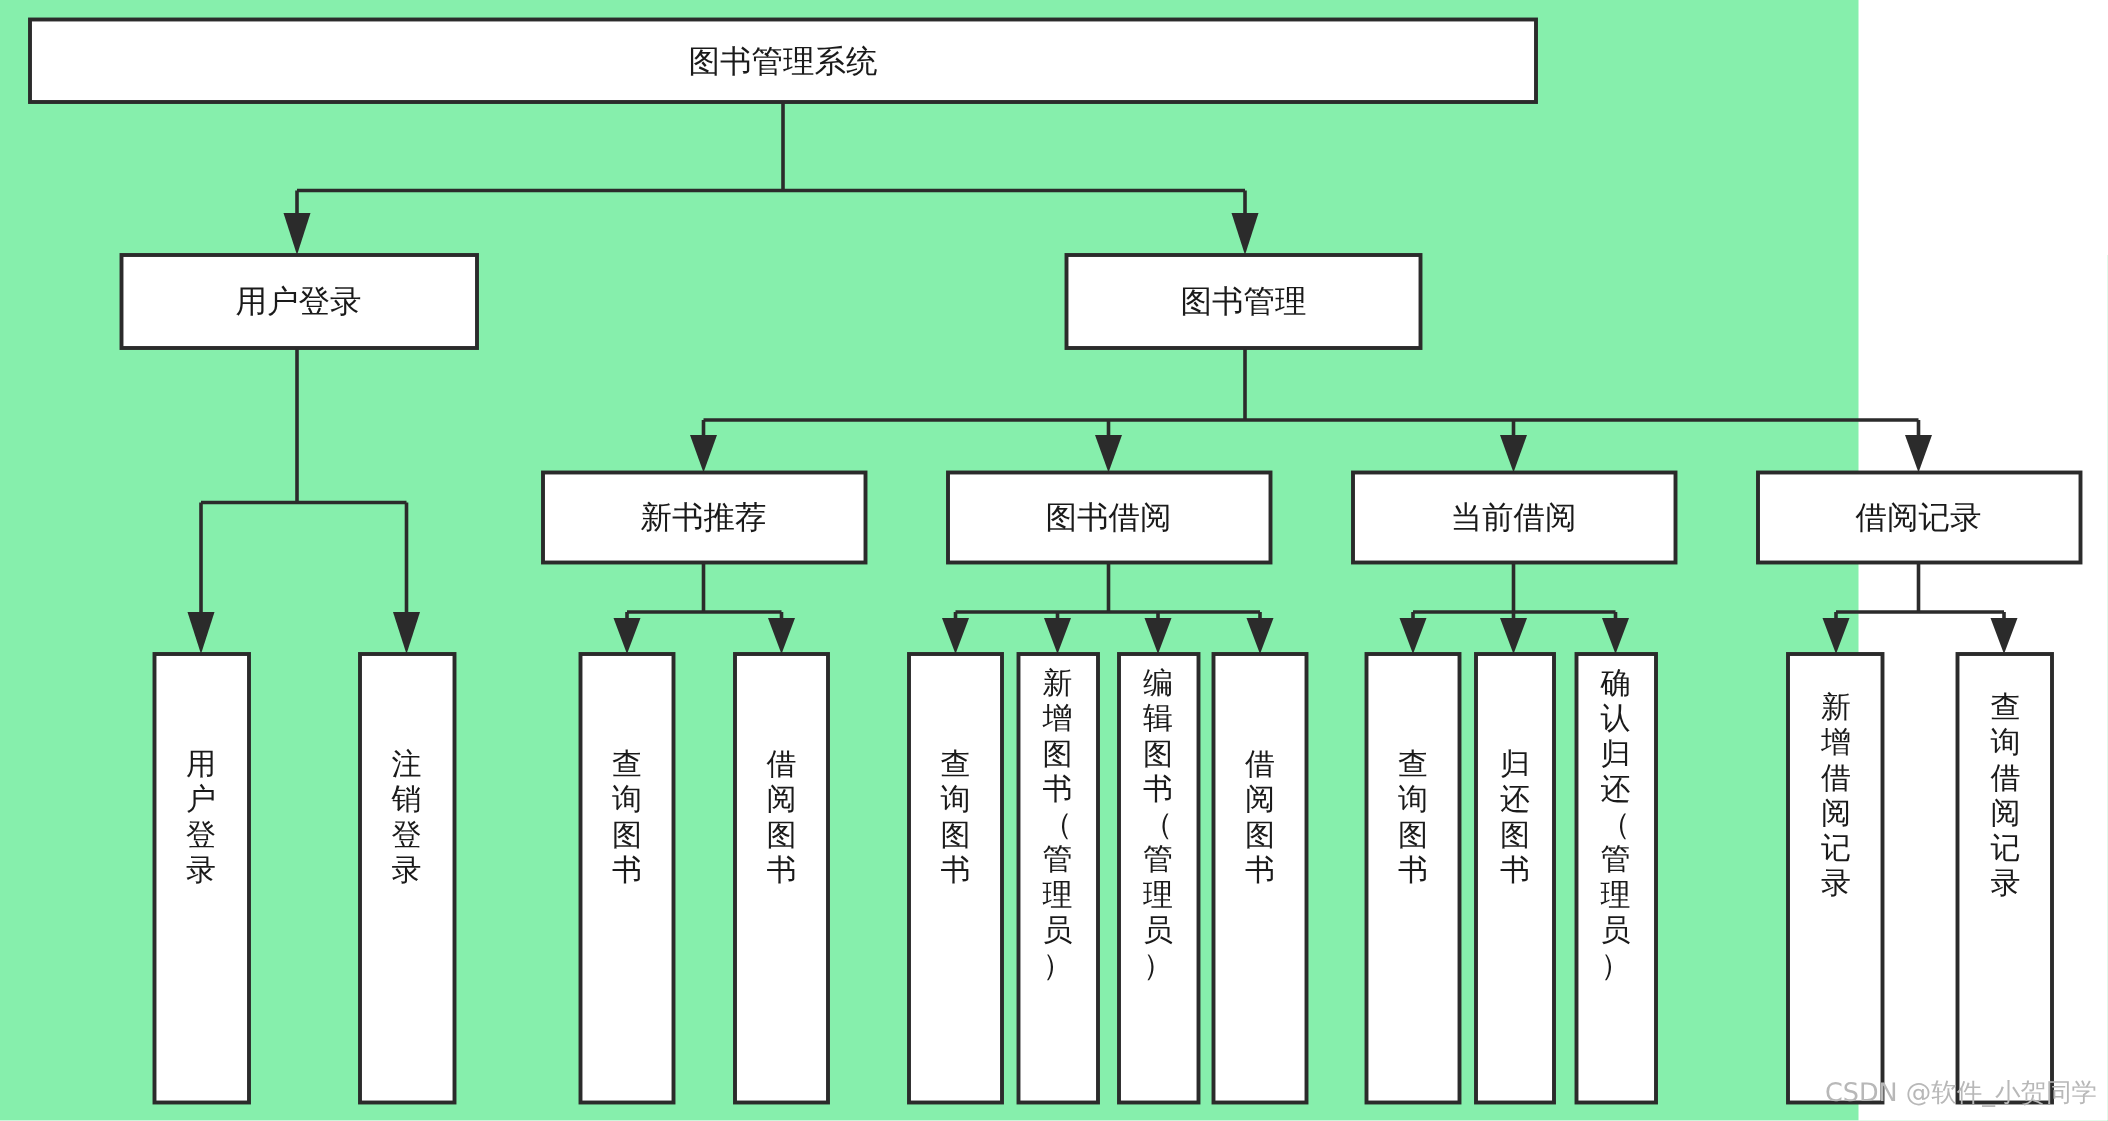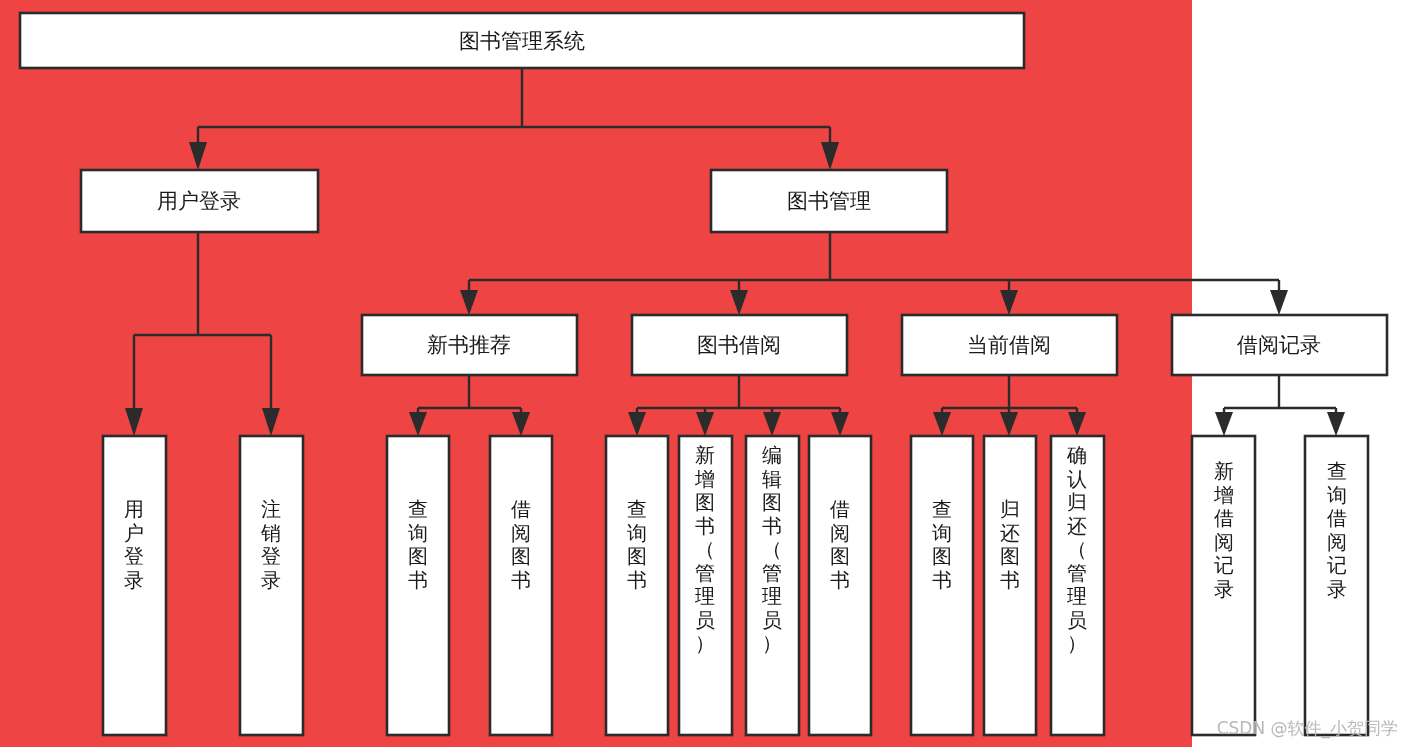--- a/index.html
+++ b/index.html
@@ -11,21 +11,22 @@
   body {
     width: 1405px;
     height: 747px;
     font-family: "DejaVu Sans", "Liberation Sans", sans-serif;
     overflow: hidden;
   }
   #diagram-root {
     position: relative;
     width: 1192px;
     height: 747px;
-    background: #ef4444;
+    background: #86efac;
+    padding-left: 47px;
   }
   svg#chart-svg {
     position: absolute;
     left: 0;
     top: 0;
     width: 1405px;
     height: 747px;
     display: block;
   }
   .node-box {

